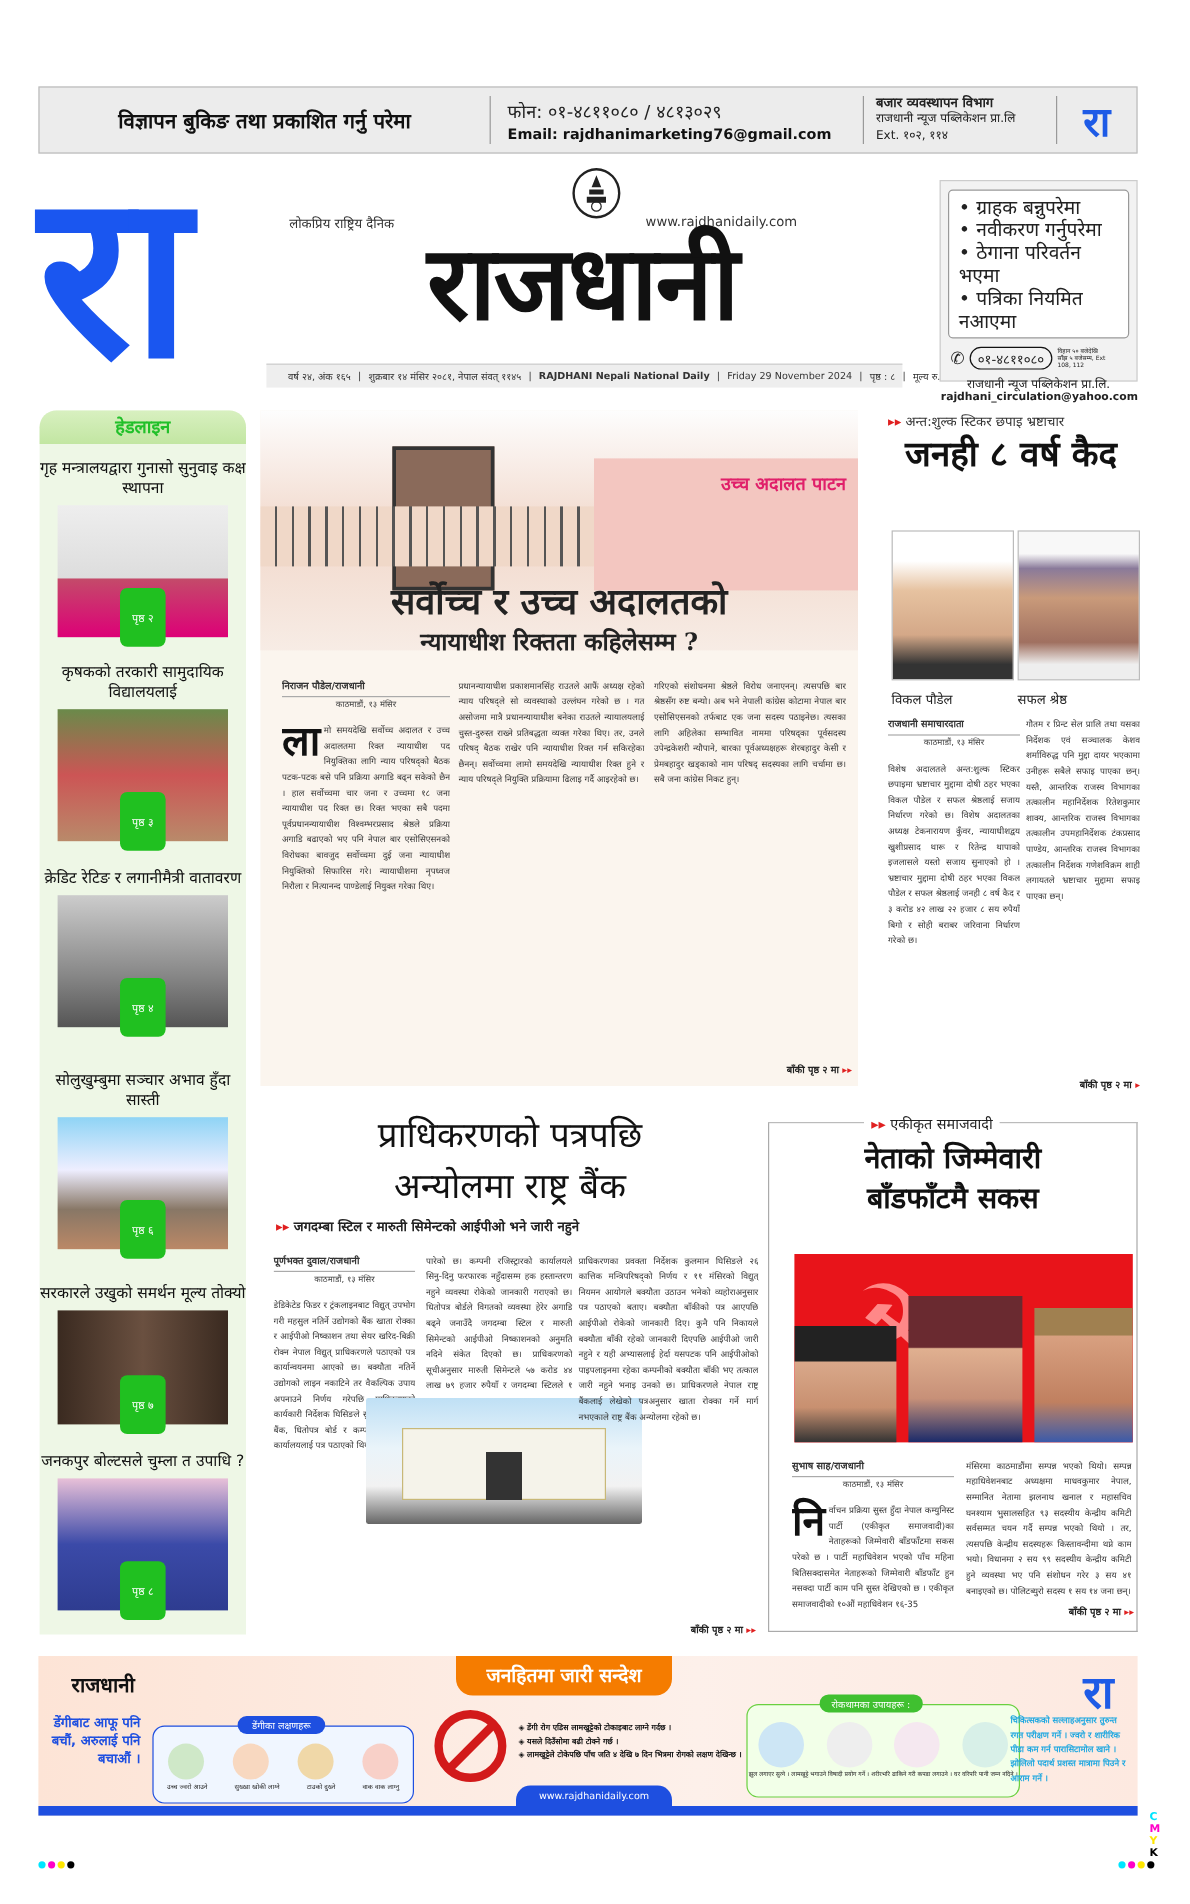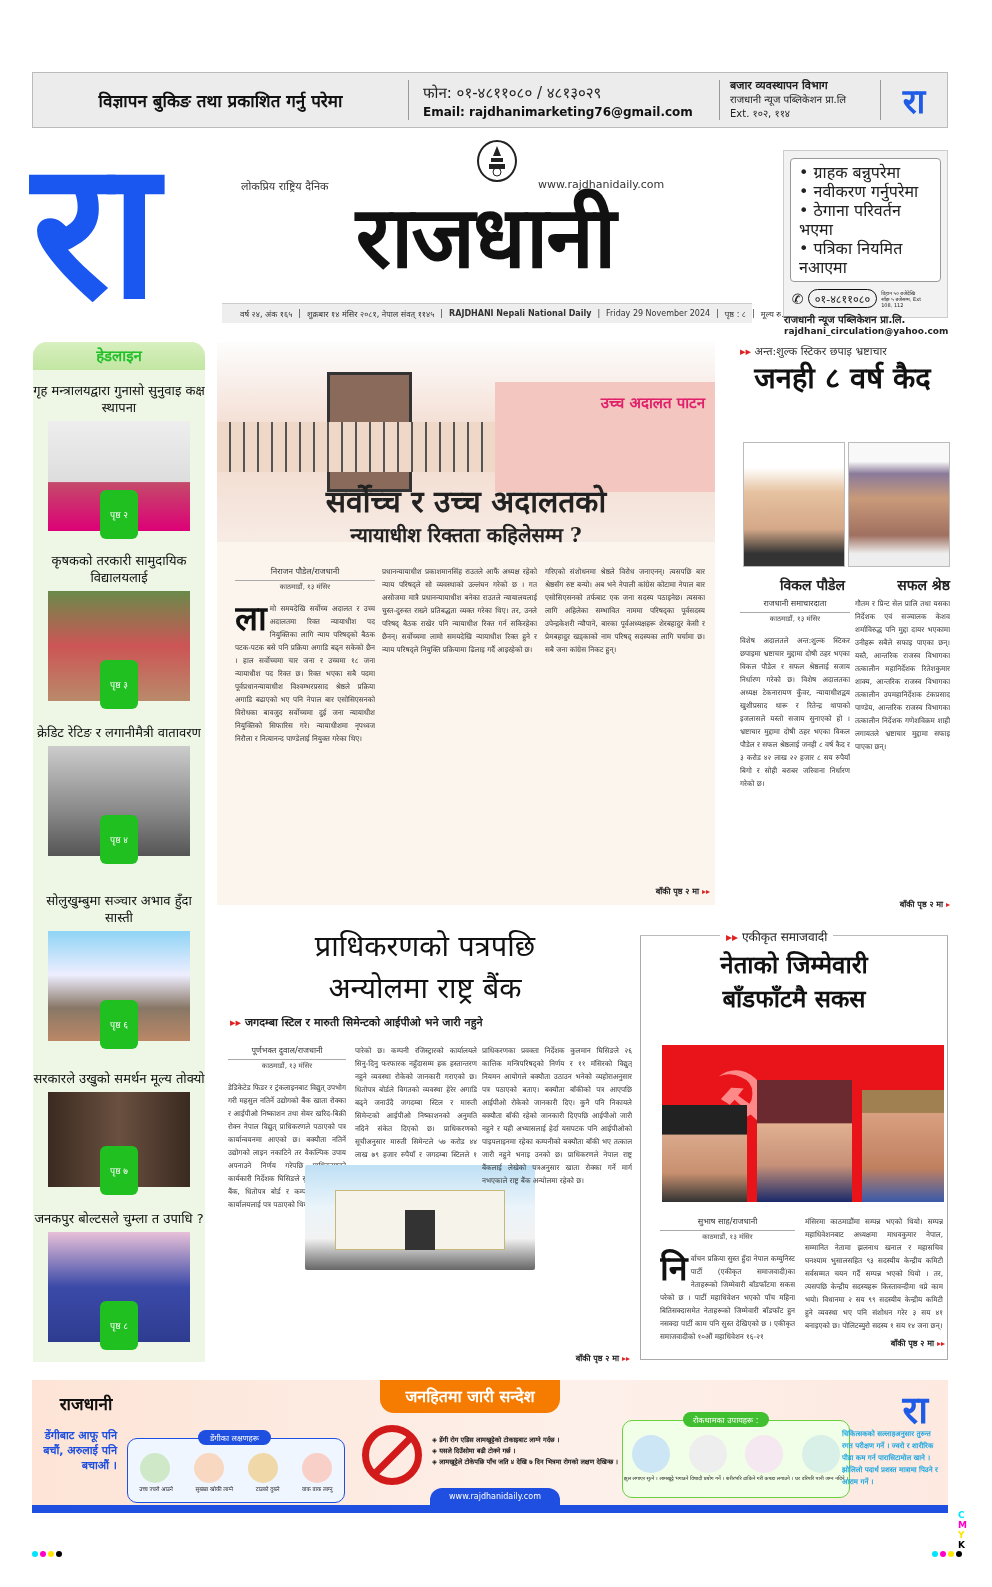--- a/index.html
+++ b/index.html
@@ -21,45 +21,45 @@
 #tagline{left:241px;top:178px;font-size:11px;color:#333}
 #website{left:538px;top:178px;font-size:11px;color:#333}
 #emblem{left:477px;top:140px;width:40px;height:42px;border:2px solid #222;border-radius:50%}
 #title{left:220px;top:182px;width:530px;font-size:86px;line-height:110px;font-weight:900;font-family:"DejaVu Serif",serif;color:#111;letter-spacing:-2px;text-align:center}
 #dateline{left:222px;top:303px;width:530px;height:20px;background:#eee;border-top:1px solid #ccc;font-size:8px;display:flex;align-items:center;gap:6px;padding-left:18px;color:#333;white-space:nowrap}
 #circbox{left:783px;top:150px;width:165px;height:168px;background:#f2f2f2;border:1px solid #ccc}
 #circbox .inner{margin:7px 6px;border:1px solid #999;border-radius:4px;background:#fff;padding:4px 8px}
 #circbox .inner div{font-size:16px;line-height:19px}
 #circbox .phone{display:flex;align-items:center;gap:4px;margin:4px 8px}
 #circbox .phone span.num{border:1.5px solid #111;border-radius:10px;padding:1px 6px;font-size:11px}
-#circbox .pub{font-size:10px;font-weight:bold}
+#circbox .pub{font-size:10px;text-align:center;font-weight:normal}
 #circbox .mail{font-size:9px;text-align:center;font-weight:bold}
 
 #sidebar{left:33px;top:342px;width:172px;height:1020px;background:#eef7e6;border-radius:14px 14px 0 0}
 #sidebar .head{height:28px;background:linear-gradient(#d8f0c0,#c2e6a2);border-radius:14px 14px 0 0;text-align:center;font-size:15px;font-weight:bold;color:#22c02a;line-height:28px}
 .sb-item{position:absolute;left:0;width:172px;text-align:center}
 .sb-item .h{font-size:13px;line-height:17px;color:#111}
 .sb-item .img{margin:5px auto 0;width:142px;height:110px;position:relative}
 .sb-item .pg{position:absolute;left:50%;bottom:-8px;transform:translateX(-50%);background:#20c020;color:#fff;font-size:9px;padding:18px 10px;border-radius:6px}
 
 #lead{left:217px;top:342px;width:498px;height:563px;background:#fbf5ee}
 #leadimg{left:217px;top:342px;width:498px;height:200px;background:linear-gradient(180deg,#fdfdfd 0%,#f2d9cc 50%,#f7ece5 100%);overflow:hidden}
 #leadhead{left:217px;top:480px;width:498px;text-align:center}
 #leadhead .l1{font-size:30px;font-weight:900;color:#222;font-family:"DejaVu Serif",serif}
 #leadhead .l2{font-size:20px;font-weight:900;color:#222;font-family:"DejaVu Serif",serif}
 .col{position:absolute;font-size:7.2px;line-height:13px;color:#333;text-align:justify;overflow:hidden}
-.byline{font-size:8px;font-weight:normal;text-align:center;border-bottom:1px solid #aaa;padding-bottom:2px}
+.byline{font-size:8px;font-weight:bold;text-align:left;border-bottom:1px solid #aaa;padding-bottom:2px}
 .dl{font-size:7px;text-align:center;color:#444;margin-bottom:8px}
 .cont{font-size:8px;font-weight:bold;text-align:right;position:absolute}
 .cont b{color:#e02020}
 
 #kicker1{left:740px;top:343px;font-size:11px;color:#333}
 #rh1{left:730px;top:360px;width:225px;text-align:center;font-size:29px;line-height:37px;font-weight:bold;color:#111;font-family:"DejaVu Serif",serif}
 .photo{position:absolute;border:1px solid #bbb;overflow:hidden}
-.cap{position:absolute;font-size:14px;font-weight:bold;text-align:right}
+.cap{position:absolute;font-size:11px;font-weight:normal;text-align:left}
 
 #bankh{left:215px;top:925px;width:420px;text-align:center;font-size:29px;line-height:42px;color:#111;font-family:"DejaVu Serif",serif}
 #banksub{left:230px;top:1014px;font-size:11px;font-weight:bold;color:#222}
 #bankimg{left:305px;top:1165px;width:230px;height:105px;background:linear-gradient(#bfe0f5,#eaf4fa 40%,#f2f2f2 70%,#666 100%);border-radius:2px}
 
 #partybox{left:640px;top:935px;width:308px;height:425px;border:1px solid #aaa;border-top:none}
 #kicker2{left:720px;top:928px;background:#fff;padding:0 6px;font-size:12px;color:#222}
 #ph2{left:640px;top:948px;width:308px;text-align:center;font-size:24px;line-height:34px;font-weight:bold;color:#111;font-family:"DejaVu Serif",serif}
 #redimg{left:662px;top:1045px;width:282px;height:157px;background:#e8141a;overflow:hidden}
 
@@ -233,21 +233,21 @@
 <div id="redimg" class="abs">
   <div style="position:absolute;left:30px;top:15px;font-size:90px;color:#f88;line-height:90px">☭</div>
   <div style="position:absolute;left:0;top:60px;width:85px;height:97px;background:linear-gradient(#222 30%,#d9a88a 31%,#c89070 70%,#333)"></div>
   <div style="position:absolute;left:95px;top:35px;width:95px;height:122px;background:linear-gradient(#6a2a30 35%,#e0b090 36%,#c79078 70%,#1a2a6a)"></div>
   <div style="position:absolute;left:200px;top:45px;width:82px;height:112px;background:linear-gradient(#a08050 20%,#d8a080 21%,#c08060 70%,#3a5aaa)"></div>
 </div>
 <div class="col" style="left:660px;top:1215px;width:135px;height:130px">
   <div class="byline">सुभाष साह/राजधानी</div>
   <div class="dl">काठमाडौं, १३ मंसिर</div>
   <span style="float:left;font-size:34px;line-height:32px;font-weight:900;margin-right:3px;color:#111">नि</span>
-  <span>र्वाचन प्रक्रिया सुस्त हुँदा नेपाल कम्युनिस्ट पार्टी (एकीकृत समाजवादी)का नेताहरूको जिम्मेवारी बाँडफाँटमा सकस परेको छ । पार्टी महाधिवेशन भएको पाँच महिना बितिसक्दासमेत नेताहरूको जिम्मेवारी बाँडफाँट हुन नसक्दा पार्टी काम पनि सुस्त देखिएको छ । एकीकृत समाजवादीको १०औं महाधिवेशन १६-२१</span>
+  <span>र्वाचन प्रक्रिया सुस्त हुँदा नेपाल कम्युनिस्ट पार्टी (एकीकृत समाजवादी)का नेताहरूको जिम्मेवारी बाँडफाँटमा सकस परेको छ । पार्टी महाधिवेशन भएको पाँच महिना बितिसक्दासमेत नेताहरूको जिम्मेवारी बाँडफाँट हुन नसक्दा पार्टी काम पनि सुस्त देखिएको छ । एकीकृत समाजवादीको १०औं महाधिवेशन १६-35</span>
 </div>
 <div class="col" style="left:805px;top:1215px;width:138px;height:120px">मंसिरमा काठमाडौंमा सम्पन्न भएको थियो। सम्पन्न महाधिवेशनबाट अध्यक्षमा माधवकुमार नेपाल, सम्मानित नेतामा झलनाथ खनाल र महासचिव घनश्याम भुसालसहित ९३ सदस्यीय केन्द्रीय कमिटी सर्वसम्मत चयन गर्दै सम्पन्न भएको थियो । तर, त्यसपछि केन्द्रीय सदस्यहरू किस्तावन्दीमा थप्ने काम भयो। विधानमा २ सय ९९ सदस्यीय केन्द्रीय कमिटी हुने व्यवस्था भए पनि संशोधन गरेर ३ सय ४१ बनाइएको छ। पोलिटब्युरो सदस्य १ सय १४ जना छन्।</div>
 <div class="cont" style="left:840px;top:1337px;width:105px"><span>बाँकी पृष्ठ २ मा</span> <b>▸▸</b></div>
 
 <div id="bottomad" class="abs">
   <div style="position:absolute;left:14px;top:12px;width:80px;text-align:center;font-size:17px;font-weight:900;color:#111;font-family:'DejaVu Serif',serif">राजधानी</div>
   <div style="position:absolute;left:10px;top:48px;width:75px;text-align:right;font-size:11px;line-height:15px;font-weight:bold;color:#1e4fe0">डेंगीबाट आफू पनि बचौं, अरुलाई पनि बचाऔं ।</div>
   <div style="position:absolute;left:95px;top:58px;width:218px;height:65px;border:1.5px solid #1e4fe0;border-radius:10px;background:#f0f6ff">
     <div style="position:absolute;left:70px;top:-9px;background:#1e4fe0;color:#fff;font-size:8px;padding:2px 12px;border-radius:8px">डेंगीका लक्षणहरू</div>
     <div style="display:flex;justify-content:space-around;margin-top:14px">

